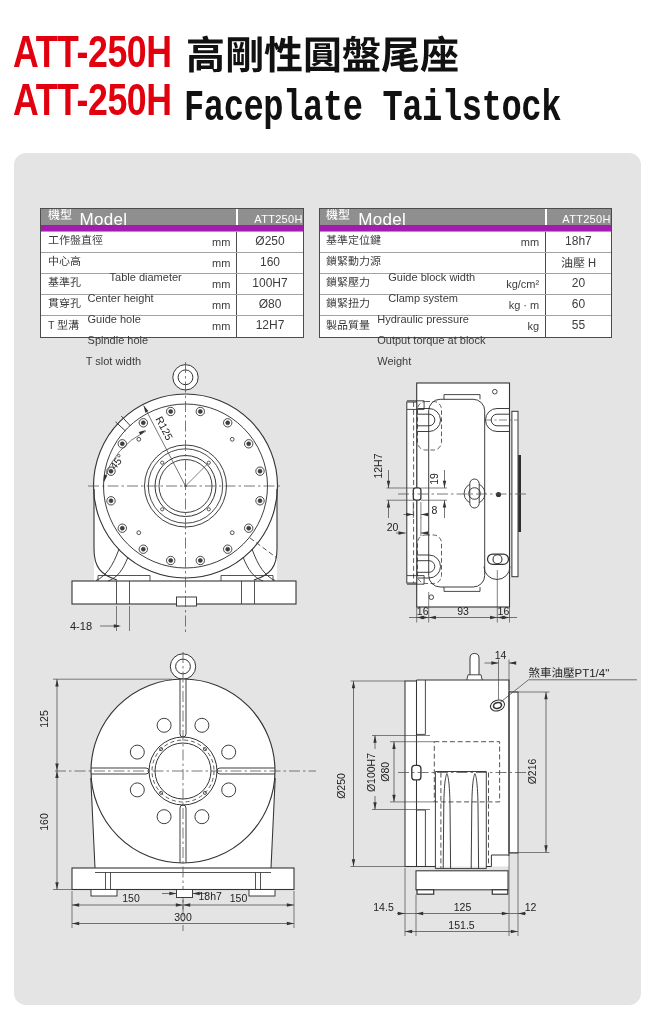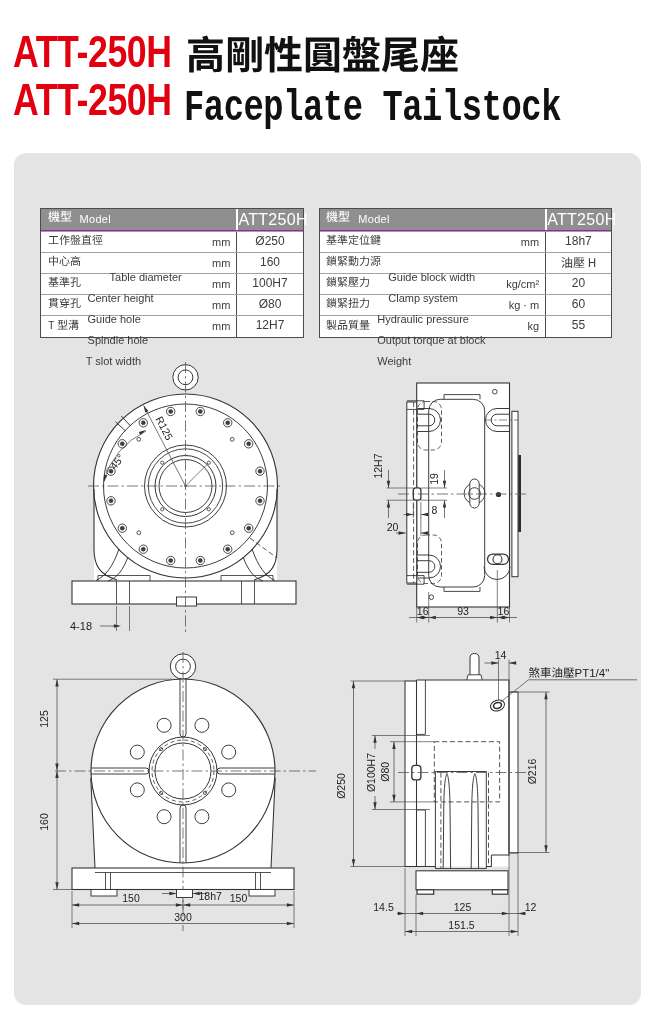--- a/index.html
+++ b/index.html
@@ -10,30 +10,30 @@
   .titleline { position:absolute; white-space:nowrap; }
   .red { color:#e2000f; font-weight:bold; font-size:43.5px; line-height:1;
          display:inline-block; transform:scaleX(0.82); transform-origin:0 0; letter-spacing:-0.5px; }
   .blacken { color:#111; font-weight:bold; font-size:43.5px; line-height:1;
          display:inline-block; transform:scaleX(0.775); transform-origin:0 0; letter-spacing:-0.5px; }
   .titlezh { position:absolute; left:186px; top:31.5px; }
   .zhoverlay { position:absolute; left:186px; top:31.5px; width:272px; height:48px;
                color:transparent; font-size:47px; line-height:48px; white-space:nowrap; }
   .spec-table { position:absolute; background:#fff; border:1.5px solid #4c4c4c; font-size:11px; color:#3c3c3c; }
   .spec-table, .spec-table * { box-sizing:border-box; }
-  .thead { display:flex; height:22.3px; background:#8f8f8f; border-bottom:1px solid #a21caf; }
+  .thead { display:flex; height:22.3px; background:#8f8f8f; border-bottom:6px solid #a21caf; }
   .tr { display:flex; height:21.05px; border-top:1px solid #a2a2a2; background:#fff;justify-content:flex-end; }
   .tr:first-of-type { border-top:none; height:20.05px; }
   .td { position:relative; }
   .td.name { width:var(--wn); padding-left:6.5px; }
   .td.val { width:var(--wv); border-left:1.5px solid #4c4c4c; text-align:center; line-height:19.5px; font-size:12px; }
-  .td.hval { width:var(--wv); border-left:2px solid #fff; text-align:left; line-height:21.3px;
-             font-size:16px; color:#fff; font-weight:500; letter-spacing:0.3px; }
+  .td.hval { width:var(--wv); border-left:2px solid #fff; text-align:right; line-height:21.3px;
+             font-size:11px; color:#fff; font-weight:500; letter-spacing:0.3px; }
   .thead .td.name { line-height:21.3px; color:#fff; }
-  .hen { font-size:11px; color:#fff; margin-left:5px; letter-spacing:0.3px; }
+  .hen { font-size:17px; color:#fff; margin-left:5px; letter-spacing:0.3px; }
   .zhwrap { display:inline-block; position:relative; height:100%; vertical-align:top; }
   .zhwrap .zhsvg { position:absolute; left:0; top:50%; margin-top:-11px; }
   .thead .zhwrap .zhsvg { margin-top:-11.5px; }
   .zht { position:absolute; left:0; top:0; width:100%; height:100%; color:transparent;
          font-style:normal; overflow:hidden; }
   .en { position:absolute; left:calc(6.5px + var(--zhw,0px));margin-top:35px; }
   .td.name .en { position:static; margin-left:4px; line-height:20.2px; display:inline-block; vertical-align:top; }
   .unit { position:absolute; right:6px; top:0; line-height:20.2px; }
   .td.val .zhsvg { vertical-align:-3.5px; }
   .td.val .zht { line-height:20.2px;text-decoration:underline; }

